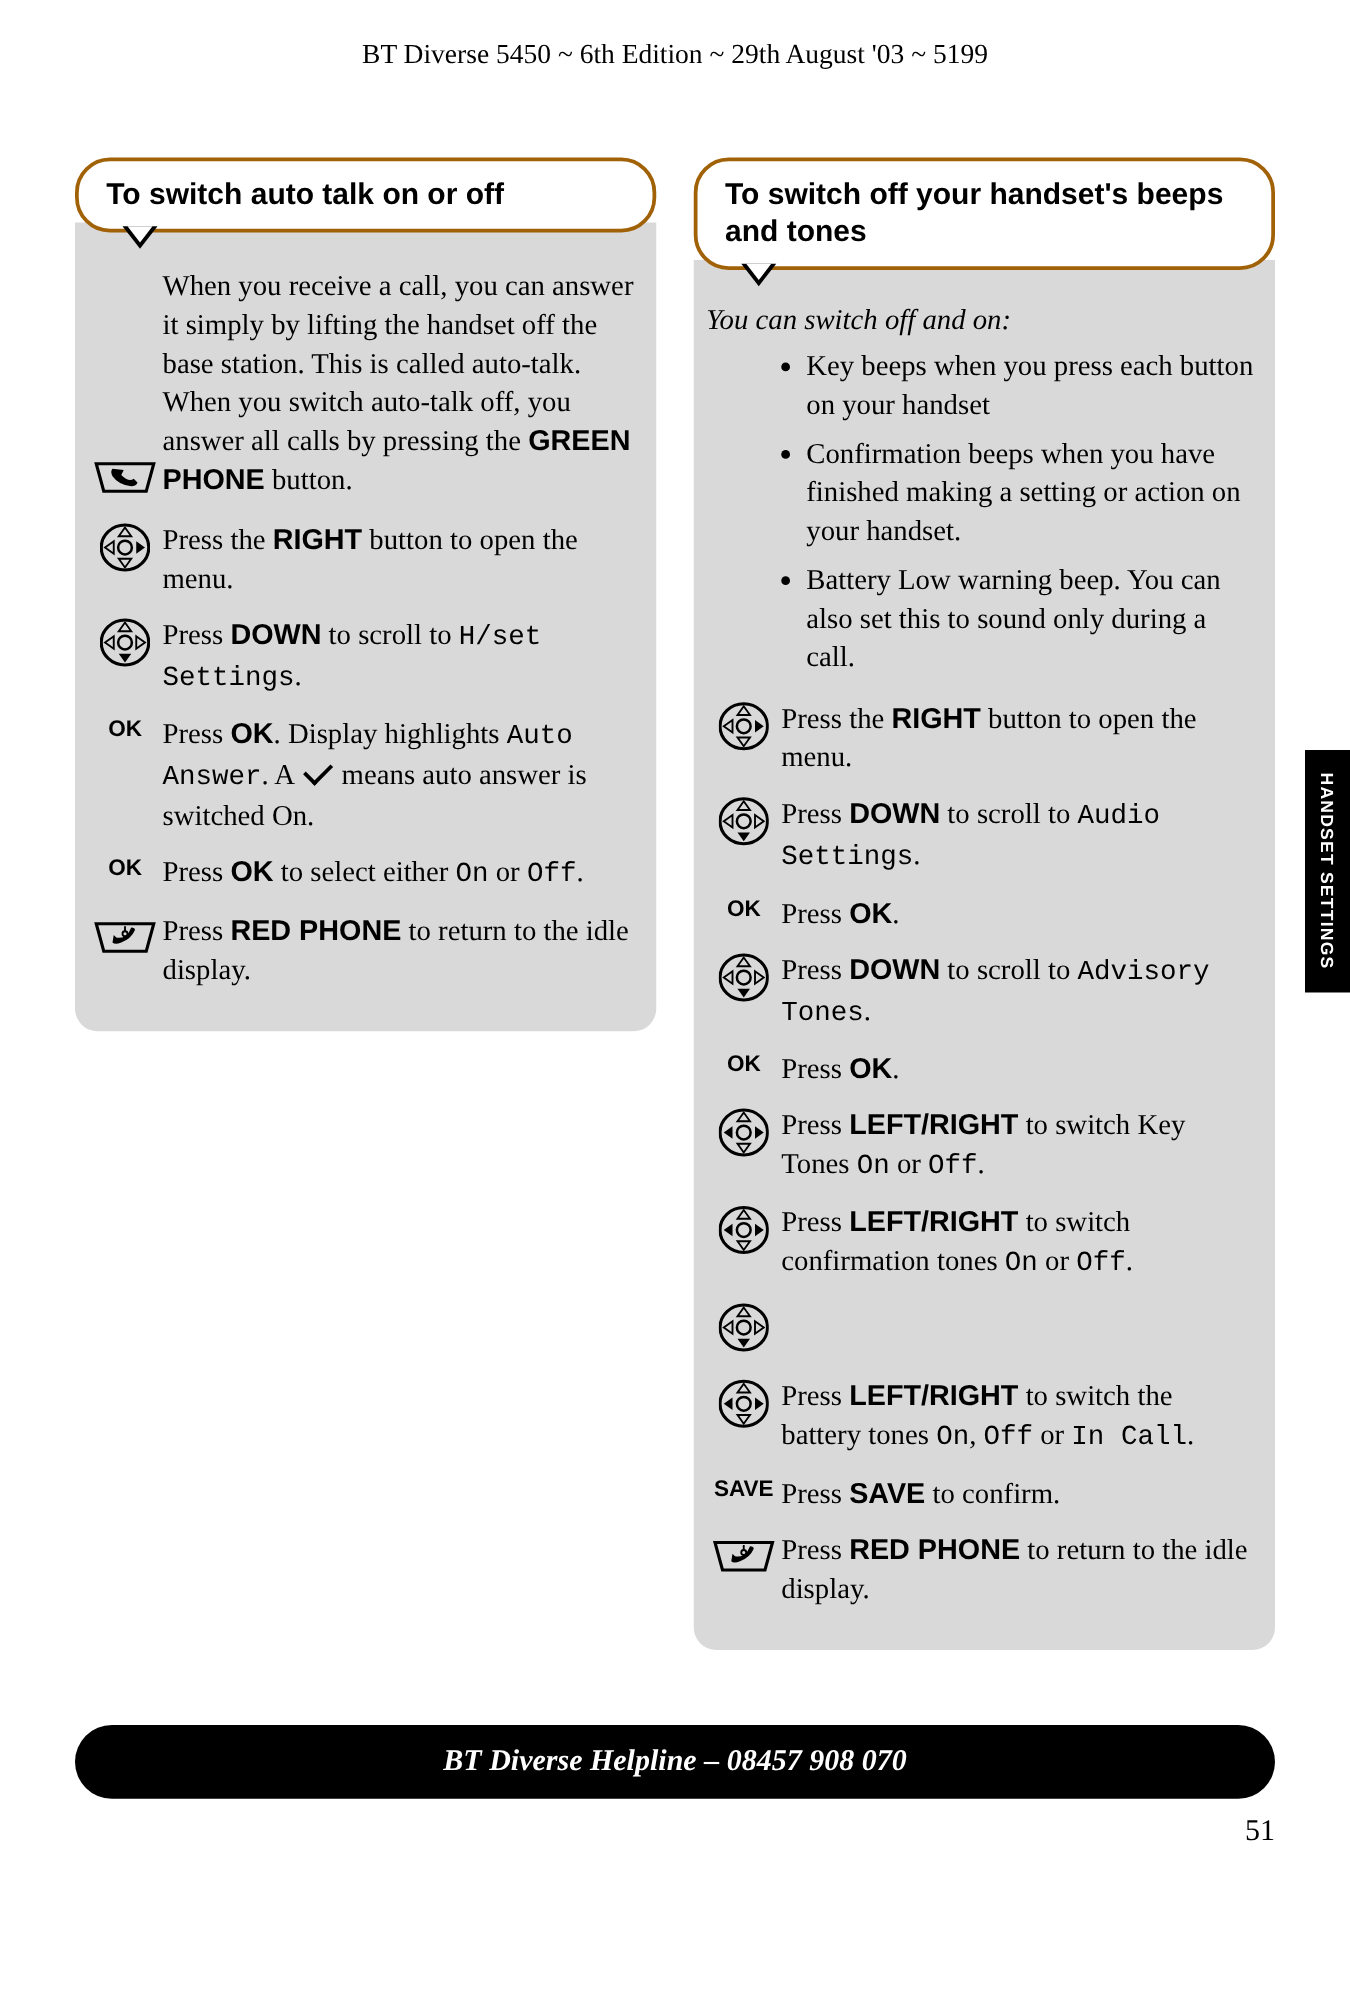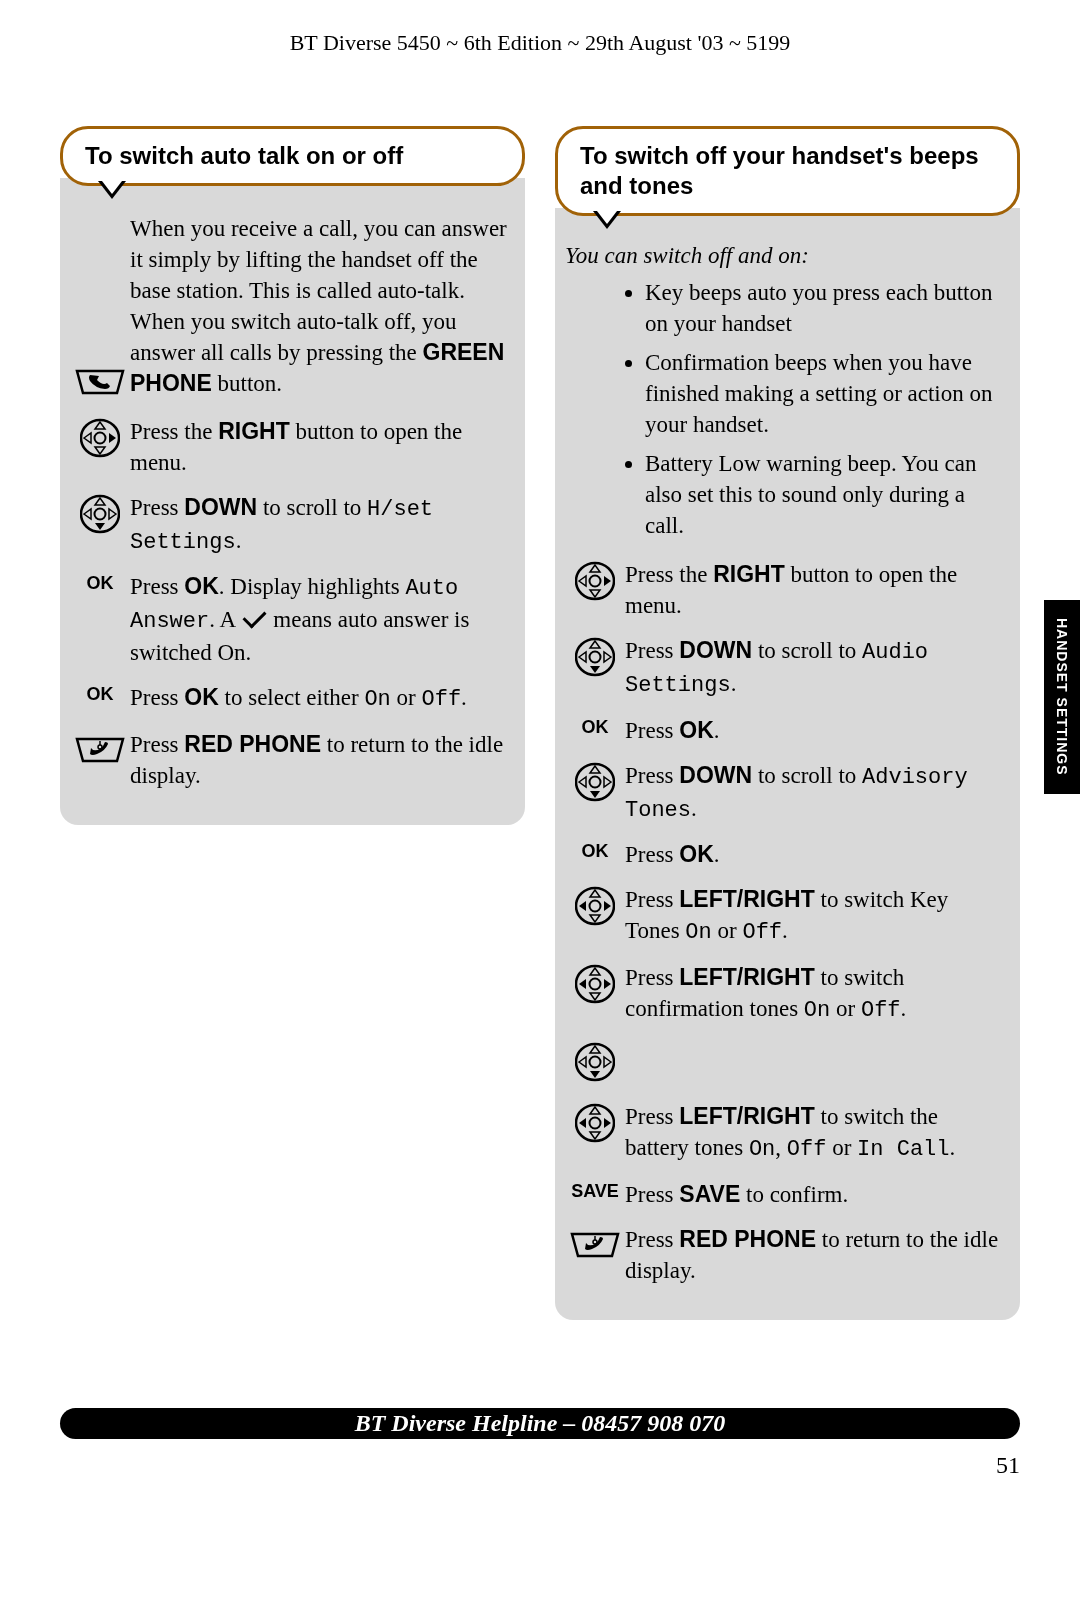--- a/index.html
+++ b/index.html
@@ -128,21 +128,21 @@
     left: 60px;
     right: 60px;
     bottom: 70px;
     background: #000;
     color: #fff;
     font-family: Georgia, serif;
     font-style: italic;
     font-weight: bold;
     font-size: 24px;
     text-align: center;
-    padding: 2px 0;
+    padding: 16px 0;
     border-radius: 30px;
   }
   .page-num {
     position: absolute;
     right: 60px;
     bottom: 30px;
     font-size: 24px;
   }
   .tick {
     display: inline-block;
@@ -277,21 +277,21 @@
     </div>
 
     <div class="column">
       <div class="title-pill">To switch off your handset's beeps and tones</div>
       <div class="pointer" style="top:85px"></div>
       <div class="pointer-inner" style="top:85px"></div>
       <div class="step-block">
 
         <div class="intro-italic">You can switch off and on:</div>
         <ul class="bullets">
-          <li>Key beeps auto you press each button on your handset</li>
+          <li>Key beeps when you press each button on your handset</li>
           <li>Confirmation beeps when you have finished making a setting or action on your handset.</li>
           <li>Battery Low warning beep. You can also set this to sound only during a call.</li>
         </ul>
 
         <div class="step">
           <div class="icon-cell"><svg class="icon-svg" width="40" height="40">
                 <use href="#nav-right"></use>
               </svg></div>
           <div class="text-cell">
             <span>Press the </span><b>RIGHT</b><span> button to open the menu.</span>

